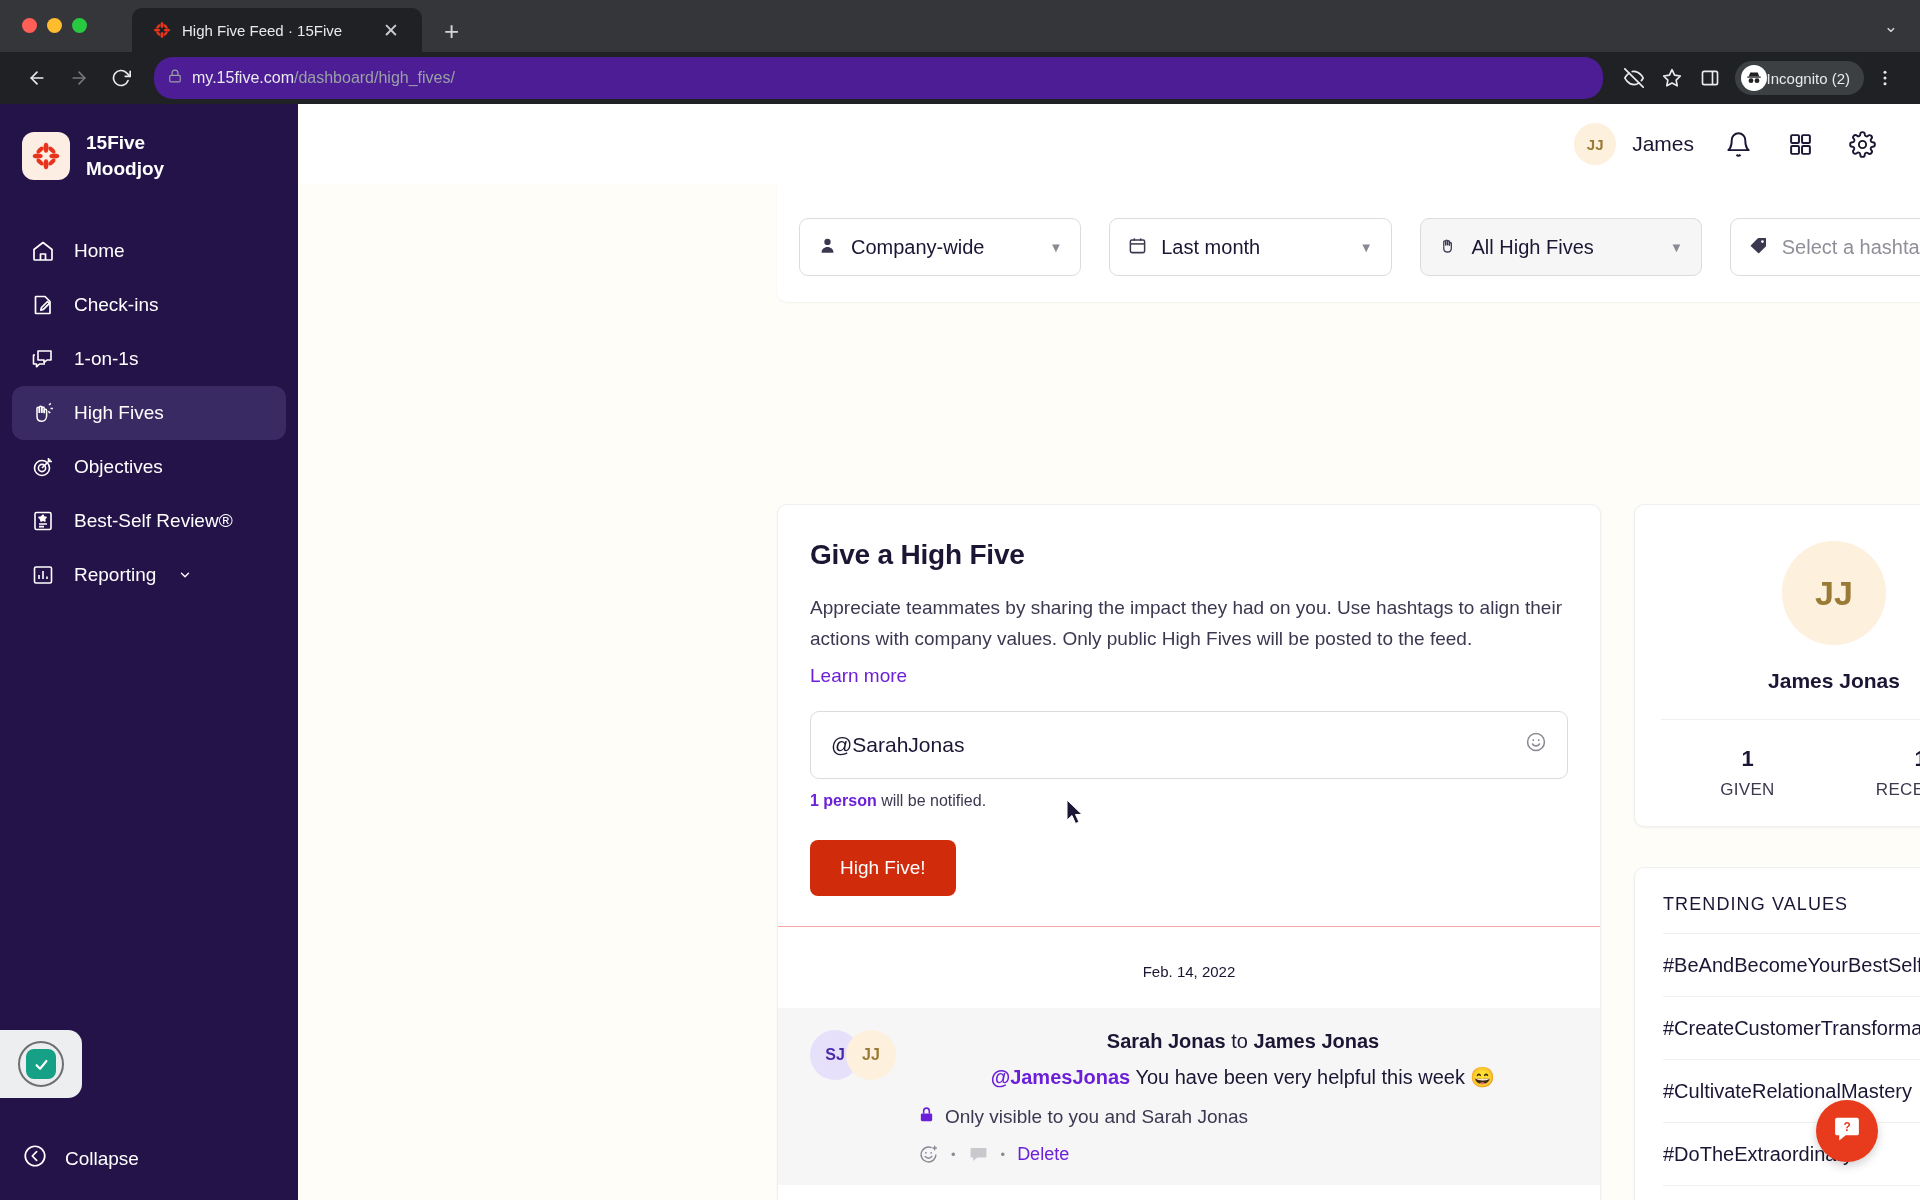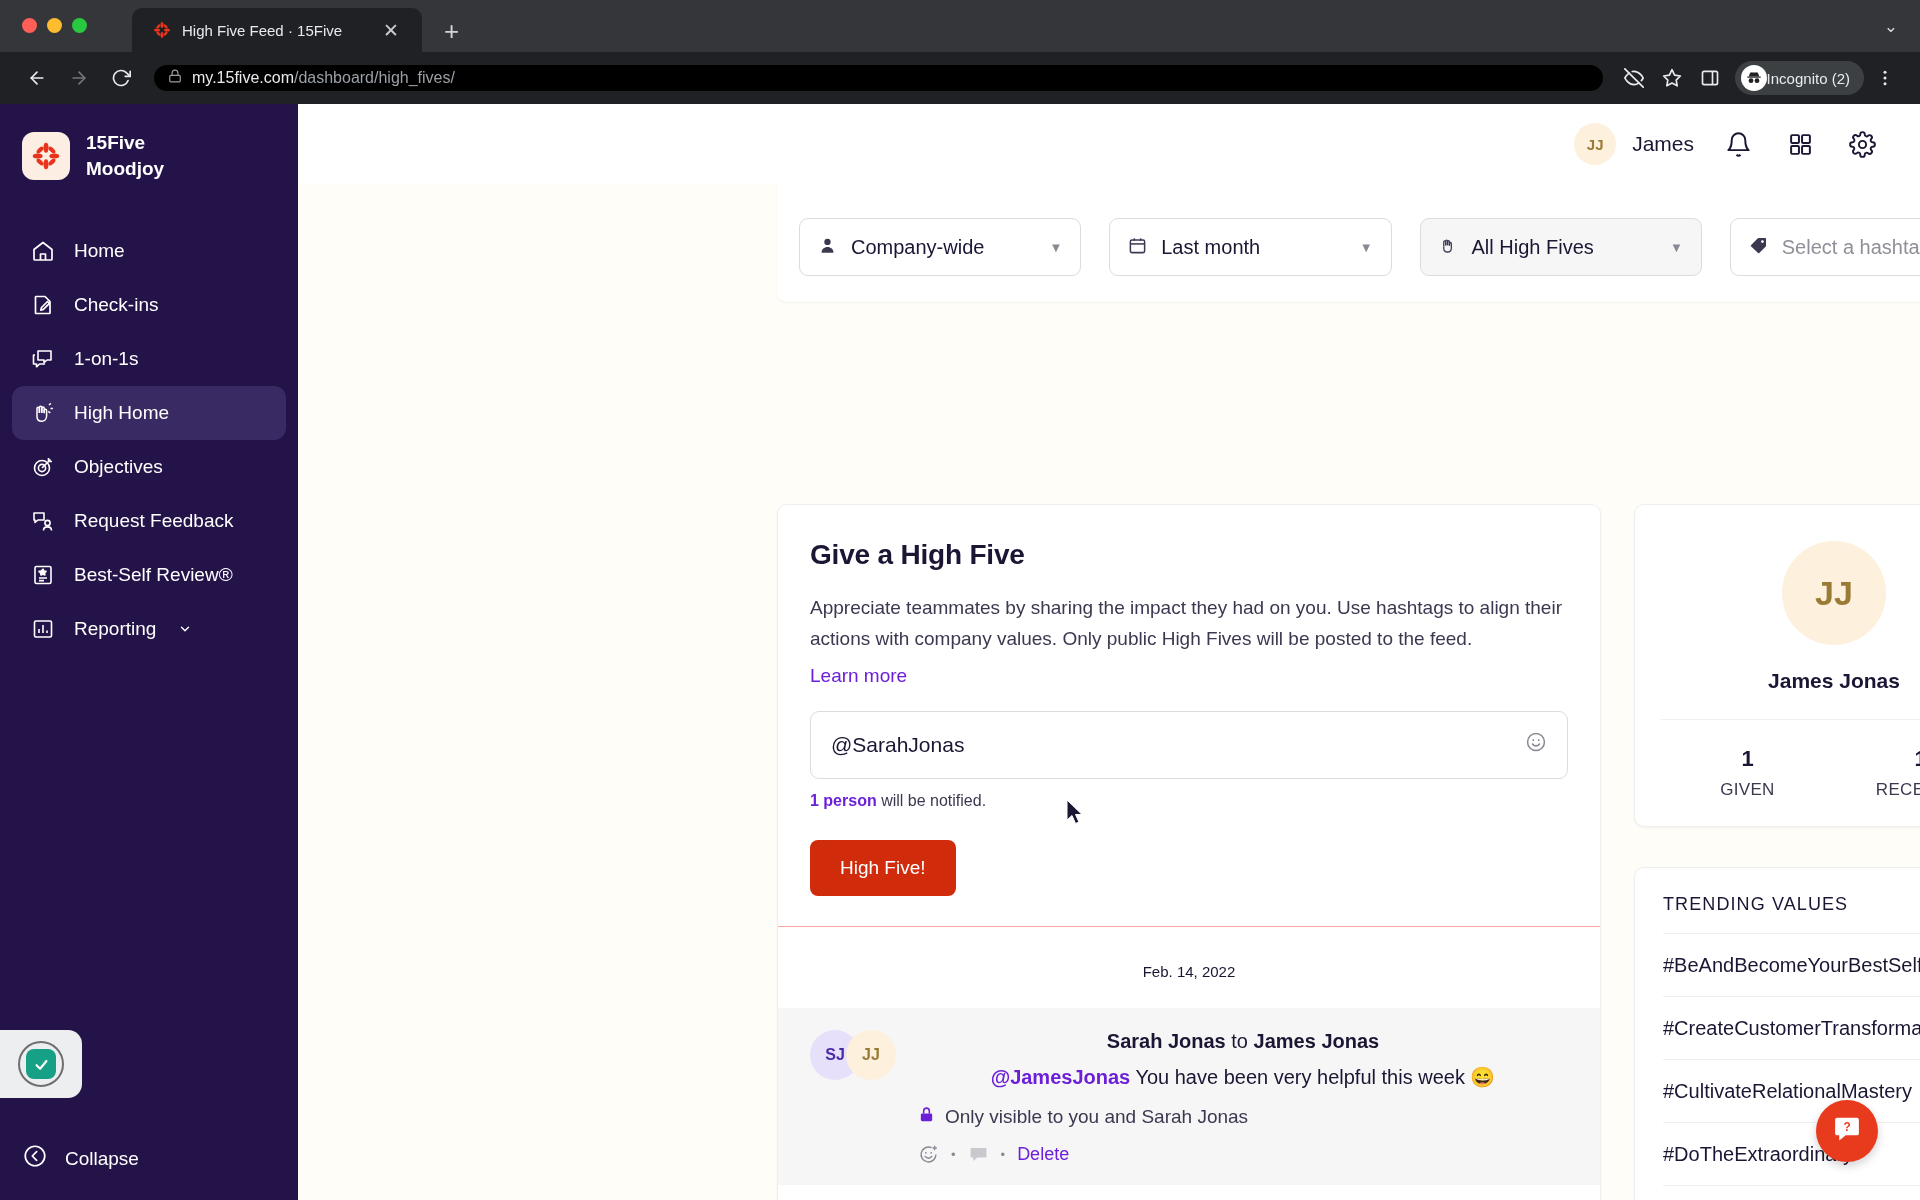--- a/index.html
+++ b/index.html
@@ -24,21 +24,21 @@
   .tab-favicon { width:20px; height:20px; flex:0 0 20px; display:flex; align-items:center; justify-content:center; }
   .tab-title { color:#e8eaed; font-size:15px; white-space:nowrap; overflow:hidden; text-overflow:ellipsis; flex:1; }
   .tab-close { color:#c9ccd1; font-size:19px; line-height:1; width:22px; text-align:center; cursor:pointer; }
   .newtab { color:#d2d4d7; font-size:26px; margin-left:22px; margin-bottom:8px; line-height:1; cursor:pointer; }
   .chev-right { position:absolute; right:22px; top:16px; color:#d2d4d7; font-size:17px; cursor:pointer; }
 
   .toolbar { height:52px; background:#202124; display:flex; align-items:center; padding:0 18px; gap:4px; }
   .navbtn { width:38px; height:38px; border-radius:50%; display:flex; align-items:center; justify-content:center; color:#e8eaed; cursor:pointer; }
   .navbtn.disabled { color:#75777a; }
   .omnibox {
-    flex:1; height:26px; background:#000000; border-radius:19px;
+    flex:1; height:42px; background:#4c1d95; border-radius:19px;
     display:flex; align-items:center; padding:0 14px; gap:10px; margin:0 10px; cursor:text;
   }
   .omni-url { font-size:16px; color:#e8eaed; white-space:nowrap; }
   .omni-url .path { color:#9aa0a6; }
   .tb-icon { width:34px; height:34px; display:flex; align-items:center; justify-content:center; color:#e8eaed; cursor:pointer; }
   .incognito-pill {
     display:flex; align-items:center; gap:0; background:#3c4043; border-radius:17px;
     height:34px; padding:0 14px 0 6px; color:#e8eaed; font-size:15px; cursor:pointer; margin-left:4px;
   }
   .incognito-avatar { width:26px; height:26px; border-radius:50%; background:#ffffff; display:flex; align-items:center; justify-content:center; }
@@ -311,41 +311,31 @@
         <div class="nav-item active">
           <span class="nav-ico">
               <svg width="24" height="24" viewBox="0 0 24 24" fill="none" stroke="#fff" stroke-width="1.5" stroke-linejoin="round">
                 <path d="M6 13V7.5a1.2 1.2 0 0 1 2.4 0V12"></path>
                 <path d="M8.4 11.8V6.4a1.2 1.2 0 0 1 2.4 0v5.4"></path>
                 <path d="M10.8 11.8V7.2a1.2 1.2 0 0 1 2.4 0v4.8"></path>
                 <path d="M13.2 12.2V9.4a1.2 1.2 0 0 1 2.4 0V15c0 3-2 5.2-4.8 5.2S6 18.3 6 15.4V13"></path>
                 <path d="M18 4l1.8-1.6M19.5 7.4h2.4M17.3 10.4l2 1.6"></path>
               </svg>
             </span>
-          <span>High Home</span>
+          <span>High Fives</span>
         </div>
         <div class="nav-item">
           <span class="nav-ico">
               <svg width="24" height="24" viewBox="0 0 24 24" fill="none" stroke="#fff" stroke-width="1.6">
                 <circle cx="11" cy="13" r="7.5"></circle>
                 <circle cx="11" cy="13" r="3.6"></circle>
                 <path d="M11 13l8.5-8.5M17.5 3v3.5H21"></path>
               </svg>
             </span>
           <span>Objectives</span>
-        </div>
-        <div class="nav-item">
-          <span class="nav-ico">
-              <svg width="24" height="24" viewBox="0 0 24 24" fill="none" stroke="#fff" stroke-width="1.6" stroke-linejoin="round">
-                <path d="M3 4h10v7H7l-3 2.4V11H3z"></path>
-                <circle cx="16.5" cy="14" r="2.6"></circle>
-                <path d="M12.5 21.5c0-2.2 1.8-3.6 4-3.6s4 1.4 4 3.6"></path>
-              </svg>
-            </span>
-          <span>Request Feedback</span>
         </div>
         <div class="nav-item">
           <span class="nav-ico">
               <svg width="24" height="24" viewBox="0 0 24 24" fill="none" stroke="#fff" stroke-width="1.6" stroke-linejoin="round">
                 <rect x="4" y="3.5" width="16" height="17" rx="1.5"></rect>
                 <path d="M12 6.2l.9 1.9 2.1.3-1.5 1.5.36 2.1-1.86-1-1.86 1L9.5 9.9 8 8.4l2.1-.3z" fill="#fff"></path>
                 <path d="M8 15h8M8 17.6h5"></path>
               </svg>
             </span>
           <span>Best-Self Review®</span>

